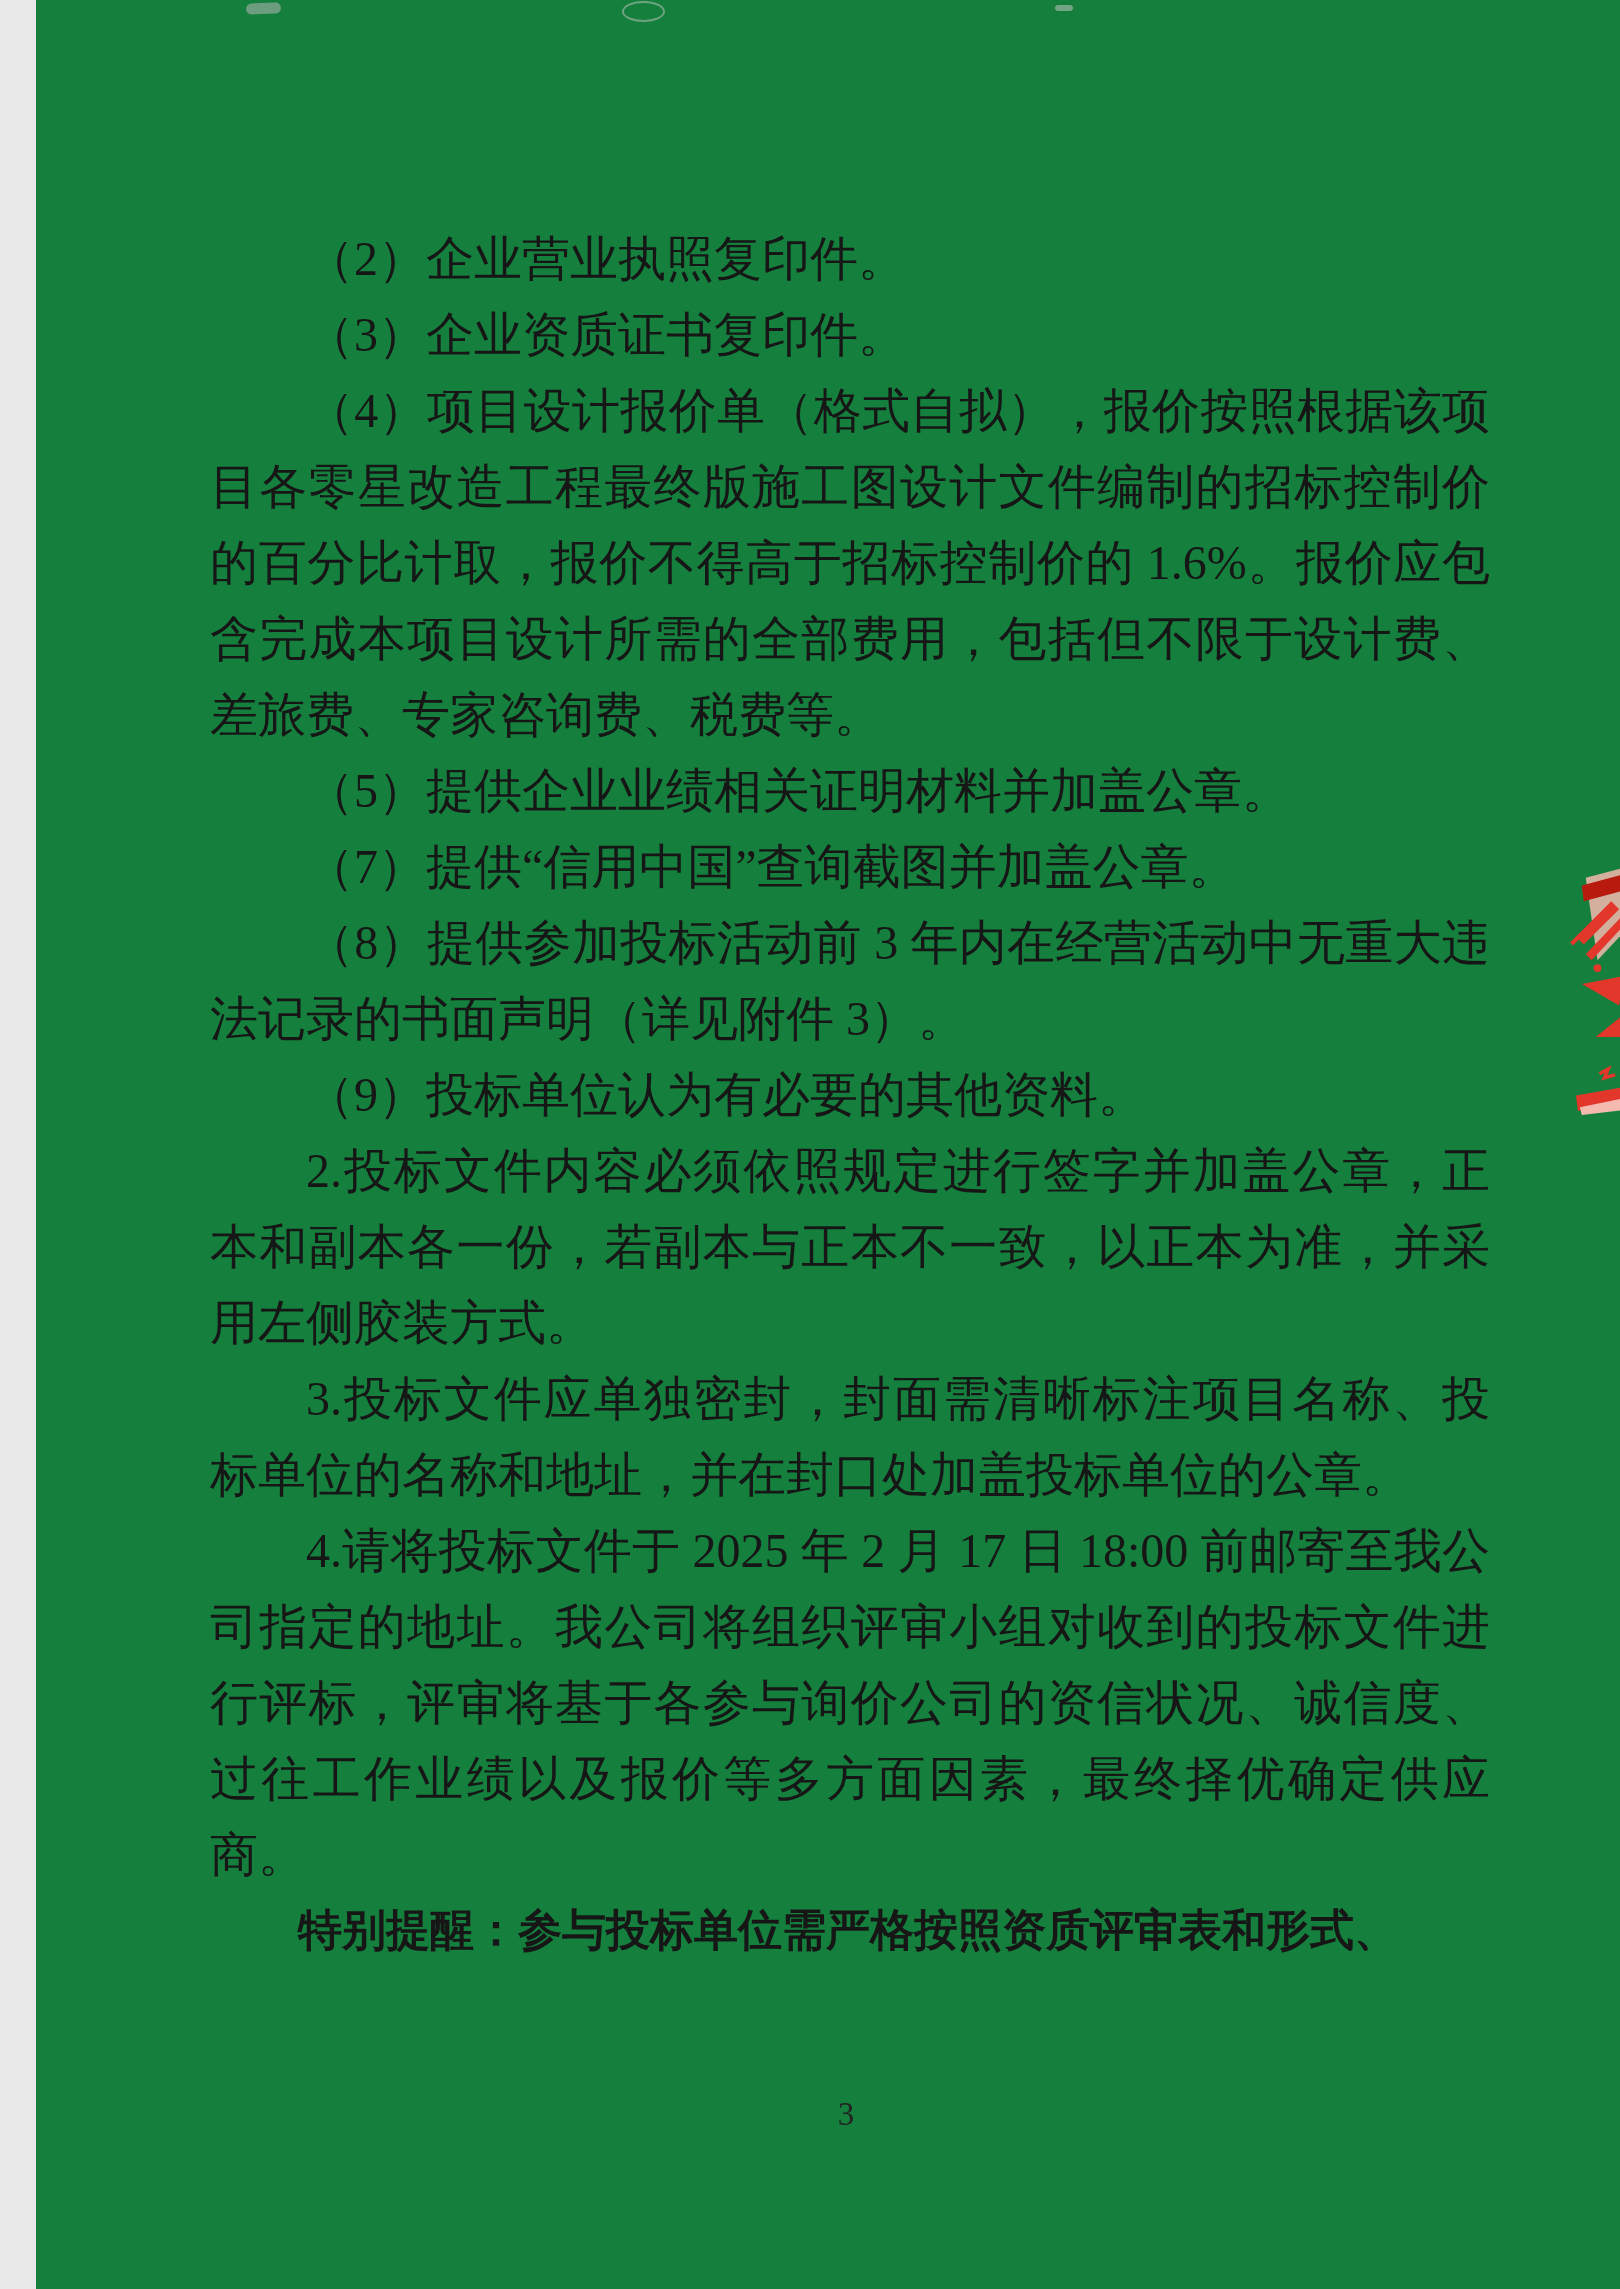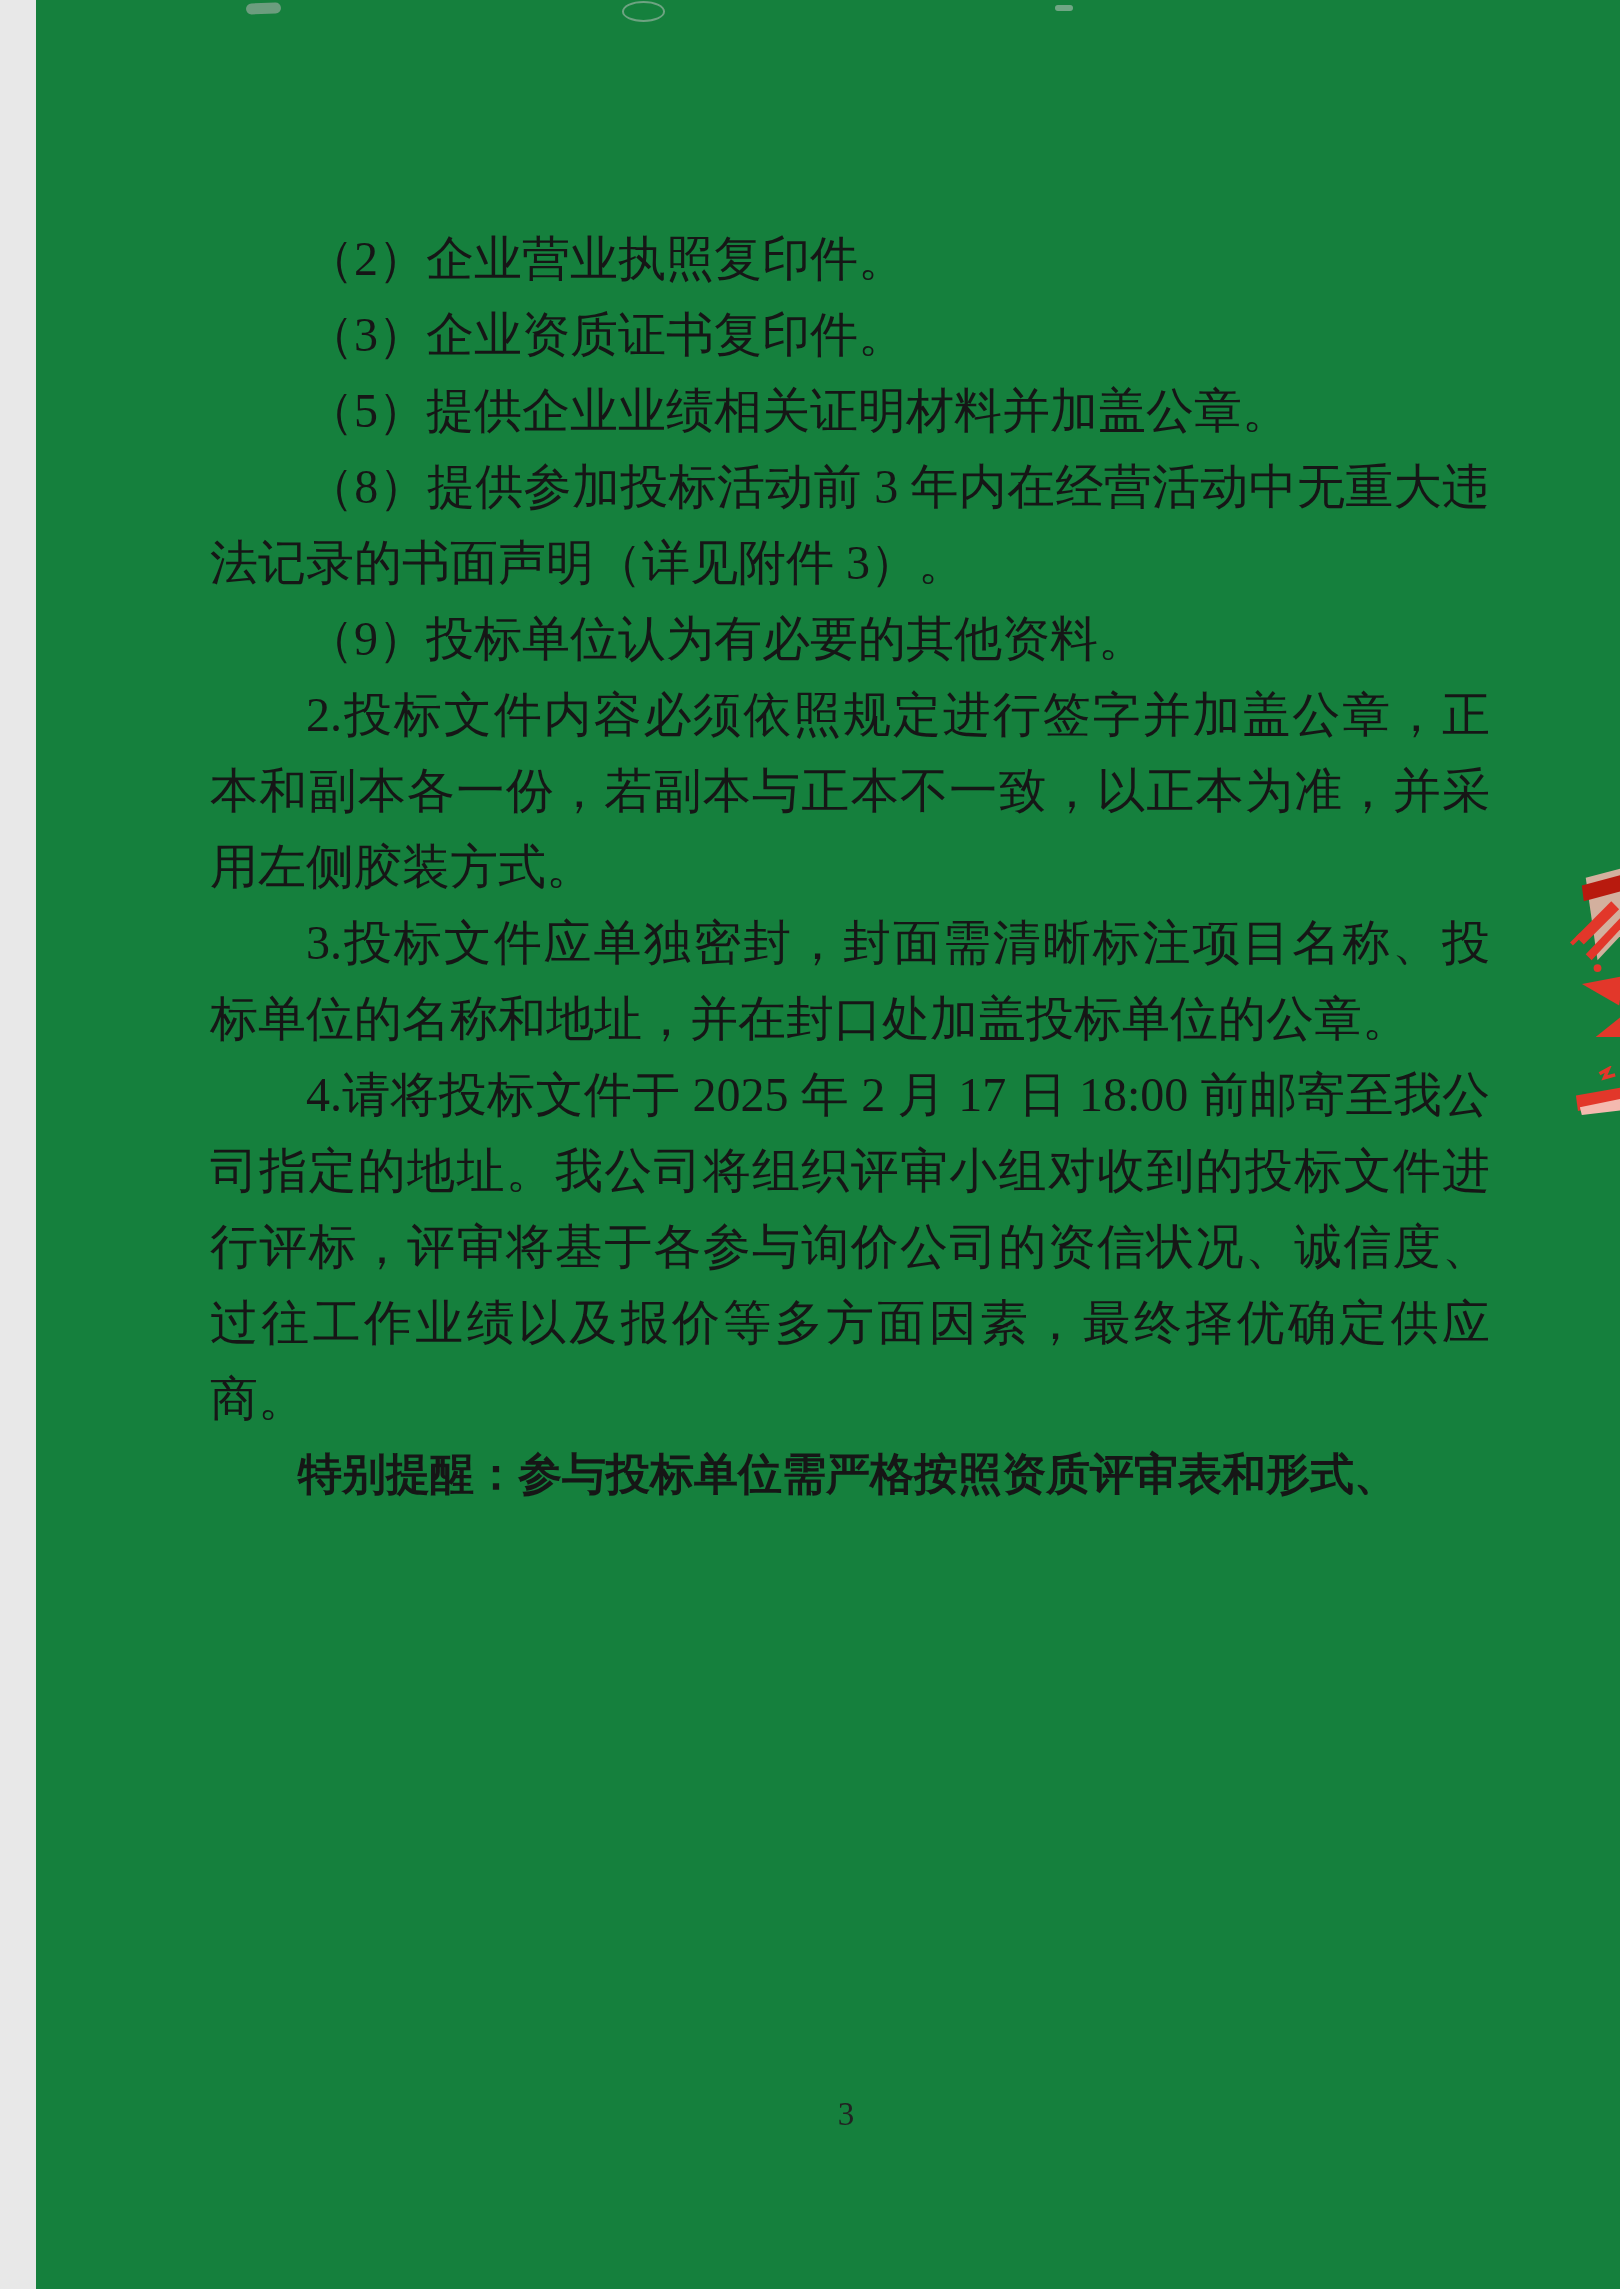--- a/index.html
+++ b/index.html
@@ -45,21 +45,23 @@
 
 <div class="page">
 
   <div class="artifact smudge"></div>
   <div class="artifact ring"></div>
   <div class="artifact dash"></div>
 
   <div class="content">
     <p class="para">（2）企业营业执照复印件。</p>
     <p class="para">（3）企业资质证书复印件。</p>
+    <p class="para">（4）项目设计报价单（格式自拟），报价按照根据该项目各零星改造工程最终版施工图设计文件编制的招标控制价的百分比计取，报价不得高于招标控制价的 1.6%。报价应包含完成本项目设计所需的全部费用，包括但不限于设计费、差旅费、专家咨询费、税费等。</p>
     <p class="para">（5）提供企业业绩相关证明材料并加盖公章。</p>
+    <p class="para">（7）提供“信用中国”查询截图并加盖公章。</p>
     <p class="para">（8）提供参加投标活动前 3 年内在经营活动中无重大违法记录的书面声明（详见附件 3）。</p>
     <p class="para">（9）投标单位认为有必要的其他资料。</p>
     <p class="para">2.投标文件内容必须依照规定进行签字并加盖公章，正本和副本各一份，若副本与正本不一致，以正本为准，并采用左侧胶装方式。</p>
     <p class="para">3.投标文件应单独密封，封面需清晰标注项目名称、投标单位的名称和地址，并在封口处加盖投标单位的公章。</p>
     <p class="para">4.请将投标文件于 2025 年 2 月 17 日 18:00 前邮寄至我公司指定的地址。我公司将组织评审小组对收到的投标文件进行评标，评审将基于各参与询价公司的资信状况、诚信度、过往工作业绩以及报价等多方面因素，最终择优确定供应商。</p>
     <p class="para bold">特别提醒：参与投标单位需严格按照资质评审表和形式、</p>
   </div>
 
   <svg class="stamp a" viewBox="0 0 62 112">
     <polygon points="18,14 56,4 60,66 30,98" opacity="0.85" fill="#f4b9af"></polygon>

